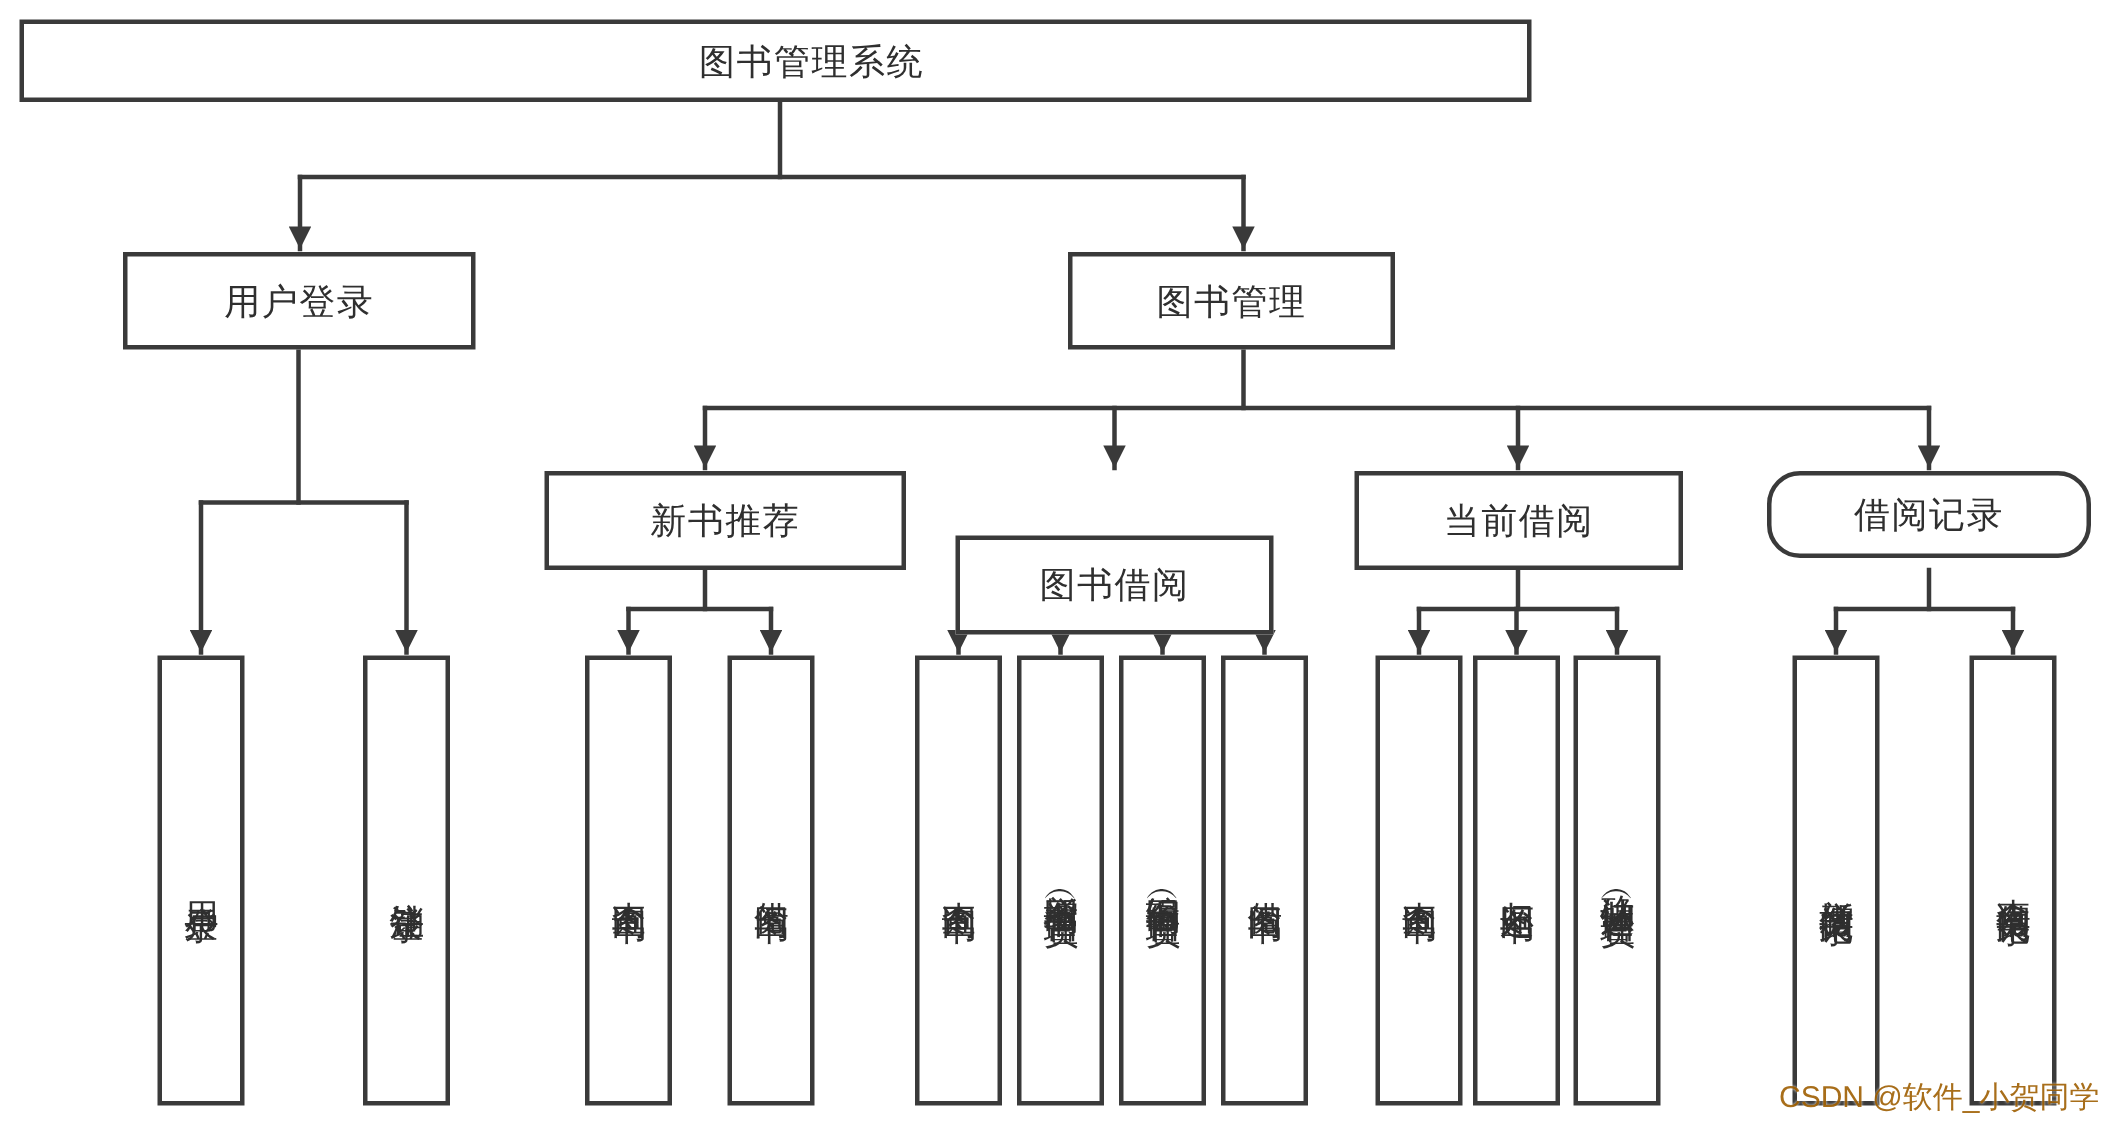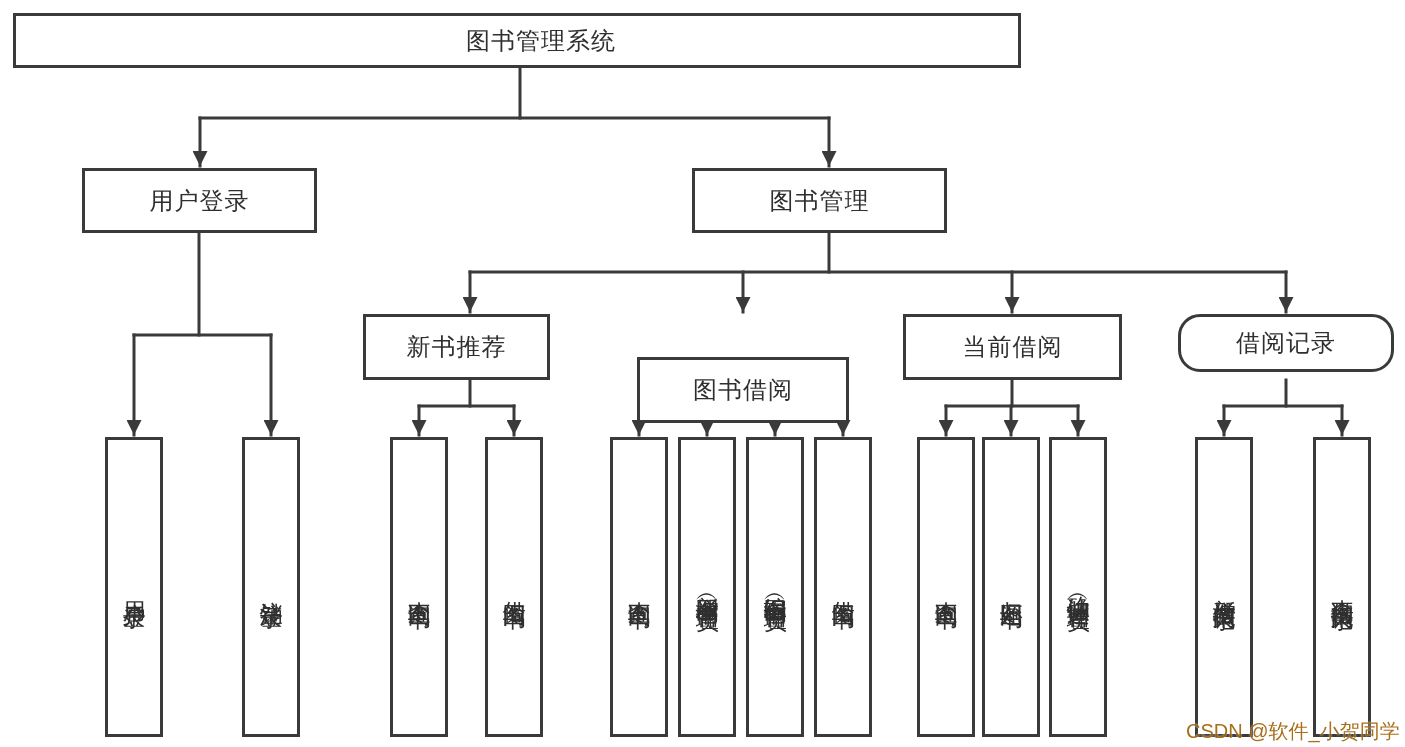--- a/index.html
+++ b/index.html
@@ -119,23 +119,23 @@
         <path d="M1224,406 H1342"></path>
         <line x1="1224" y1="406" x2="1224" y2="435" marker-end="url(#arrow)"></line>
         <line x1="1342" y1="406" x2="1342" y2="435" marker-end="url(#arrow)"></line>
       </g>
     </g>
   </svg>
 
   <div class="node" style="left:13px; top:13px; width:1008px; height:55px;padding-left:48px;">图书管理系统</div>
 
   <div class="node" style="left:82px; top:168px; width:235px; height:65px;">用户登录</div>
-  <div class="node" style="left:692px; top:168px; width:255px; height:65px;">图书管理</div>
+  <div class="node" style="left:712px; top:168px; width:218px; height:65px;">图书管理</div>
 
-  <div class="node" style="left:363px; top:314px; width:187px; height:66px;">新书推荐</div>
+  <div class="node" style="left:363px; top:314px; width:241px; height:66px;">新书推荐</div>
   <div class="node" style="left:637px; top:314px; width:212px; height:66px;margin-top:43px;">图书借阅</div>
   <div class="node" style="left:903px; top:314px; width:219px; height:66px;">当前借阅</div>
   <div class="node" style="left:1178px; top:314px; width:216px; height:58px;border-radius:22px;">借阅记录</div>
 
   <div class="node leaf" style="left:105px; top:437px; width:58px; height:300px;">用户登录</div>
   <div class="node leaf" style="left:242px; top:437px; width:58px; height:300px;">注销登录</div>
 
   <div class="node leaf" style="left:390px; top:437px; width:58px; height:300px;">查询图书</div>
   <div class="node leaf" style="left:485px; top:437px; width:58px; height:300px;">借阅图书</div>
 

